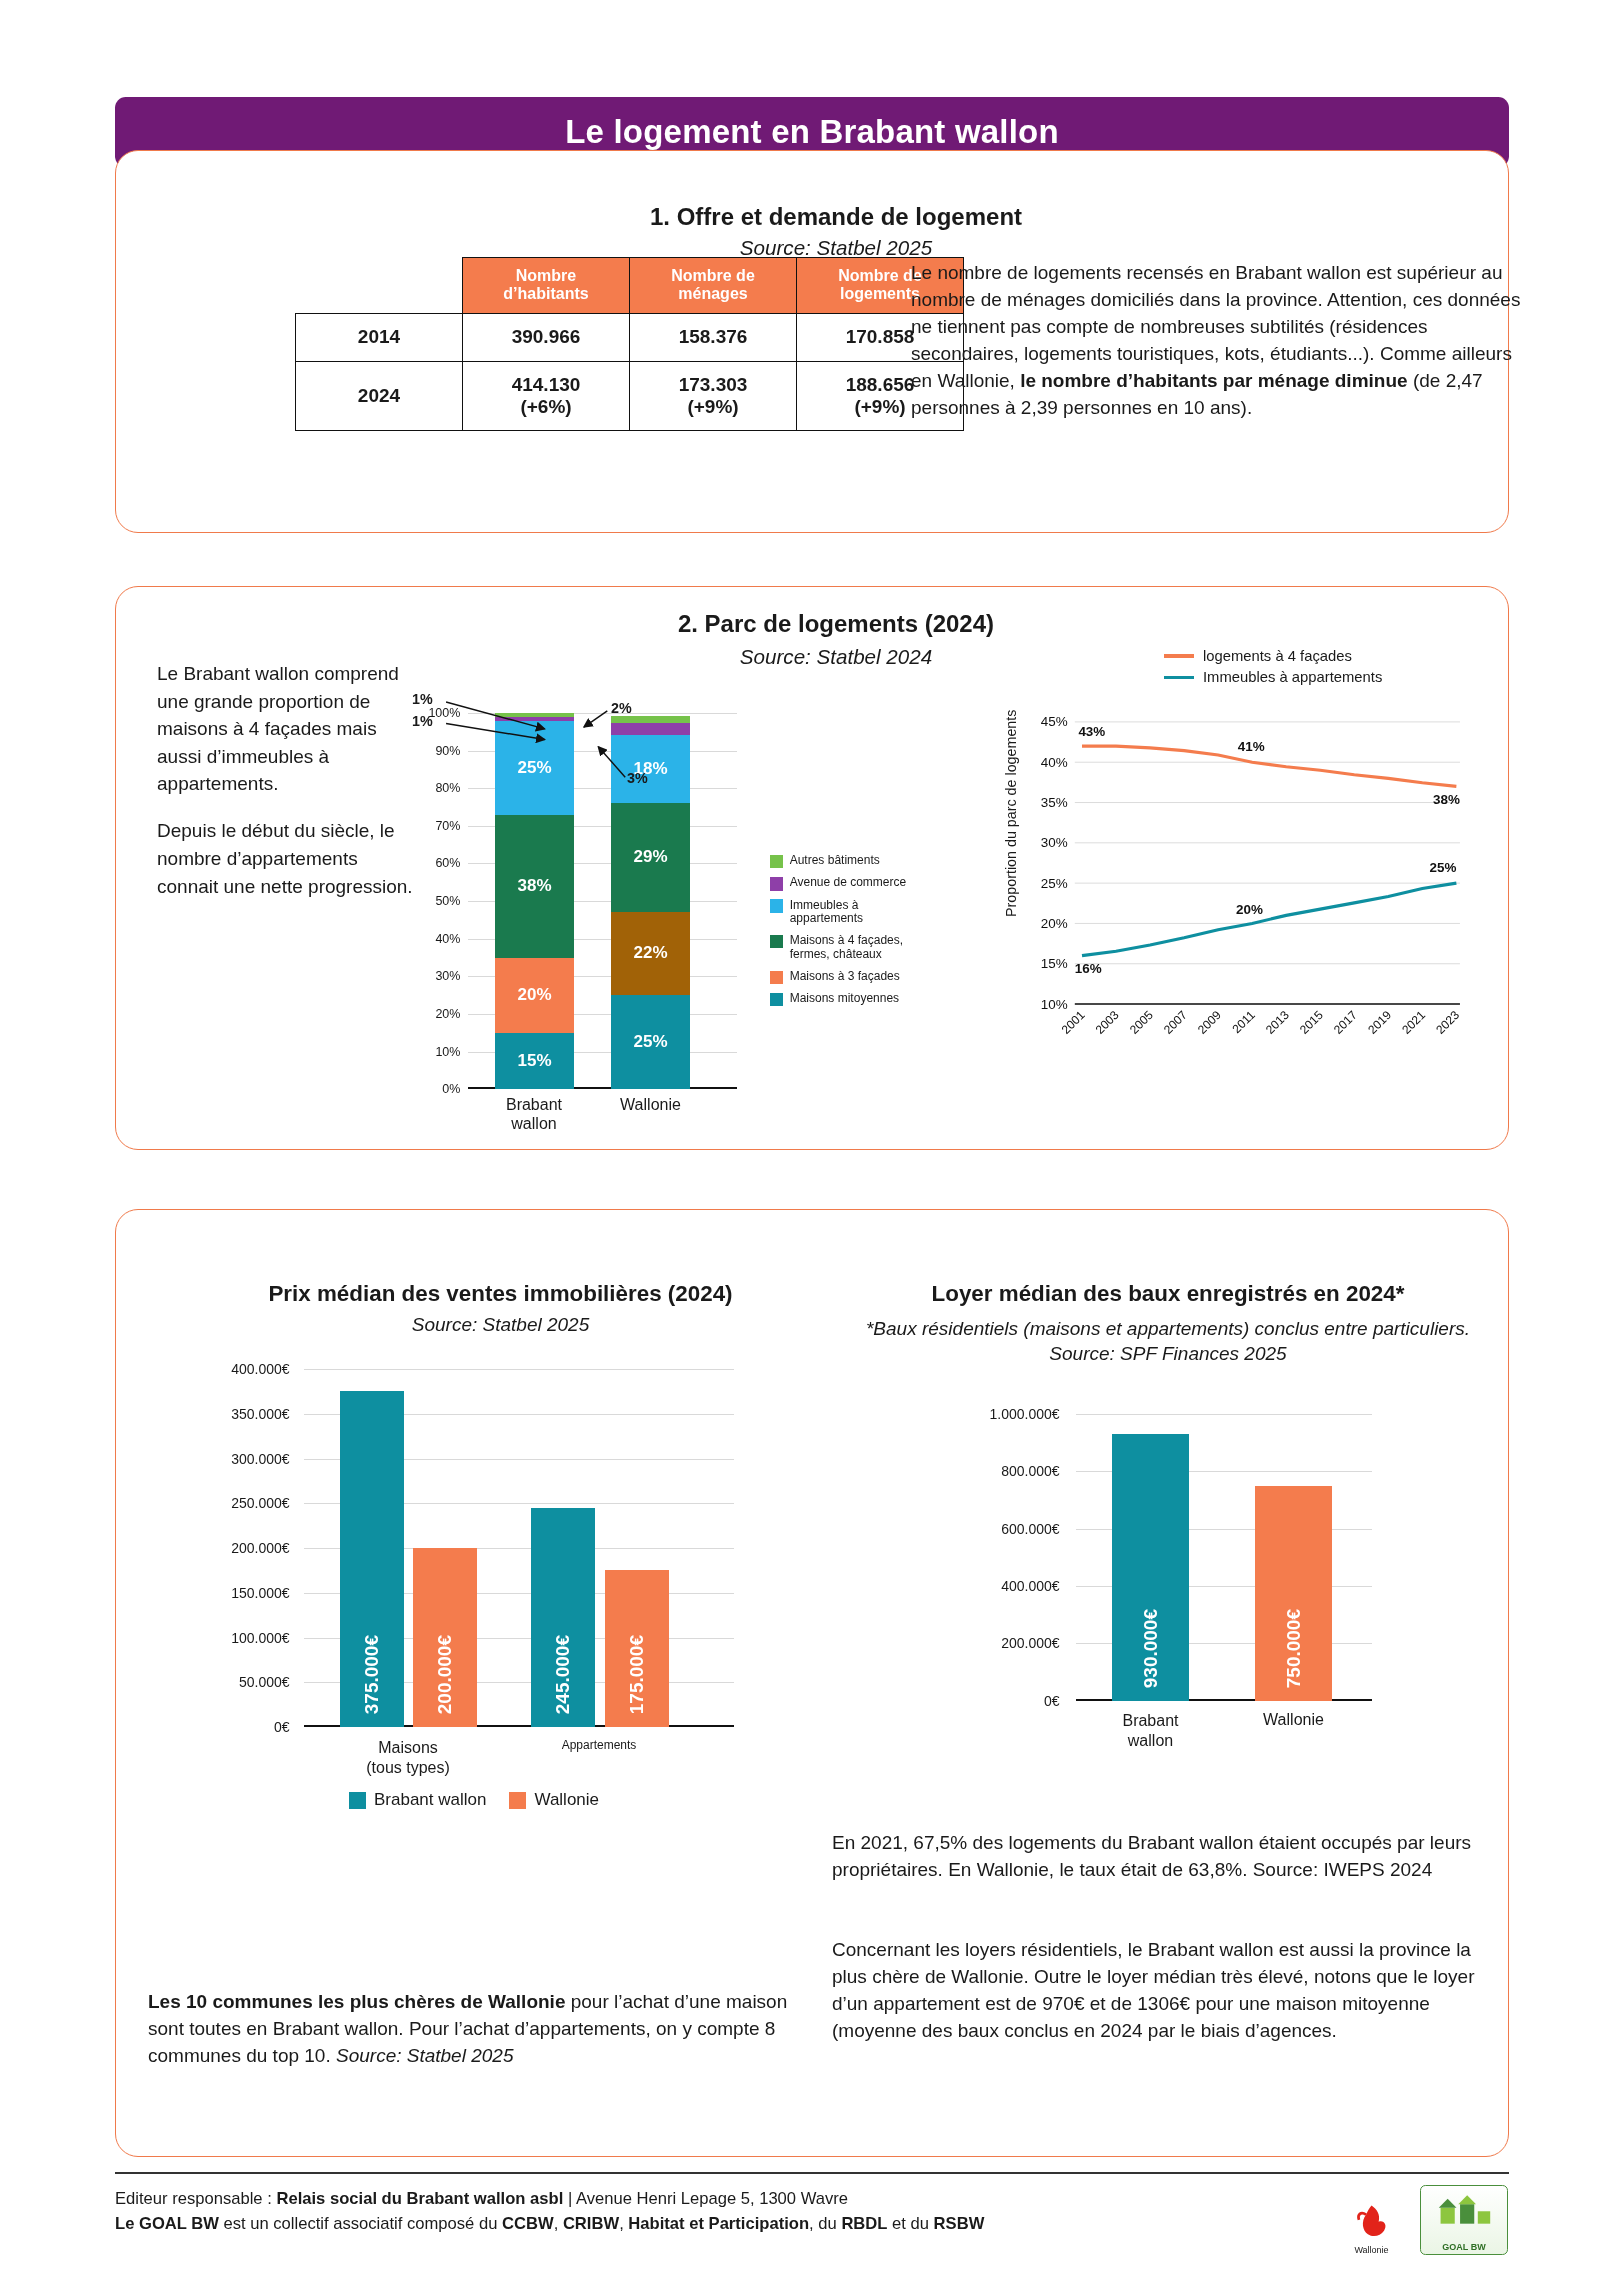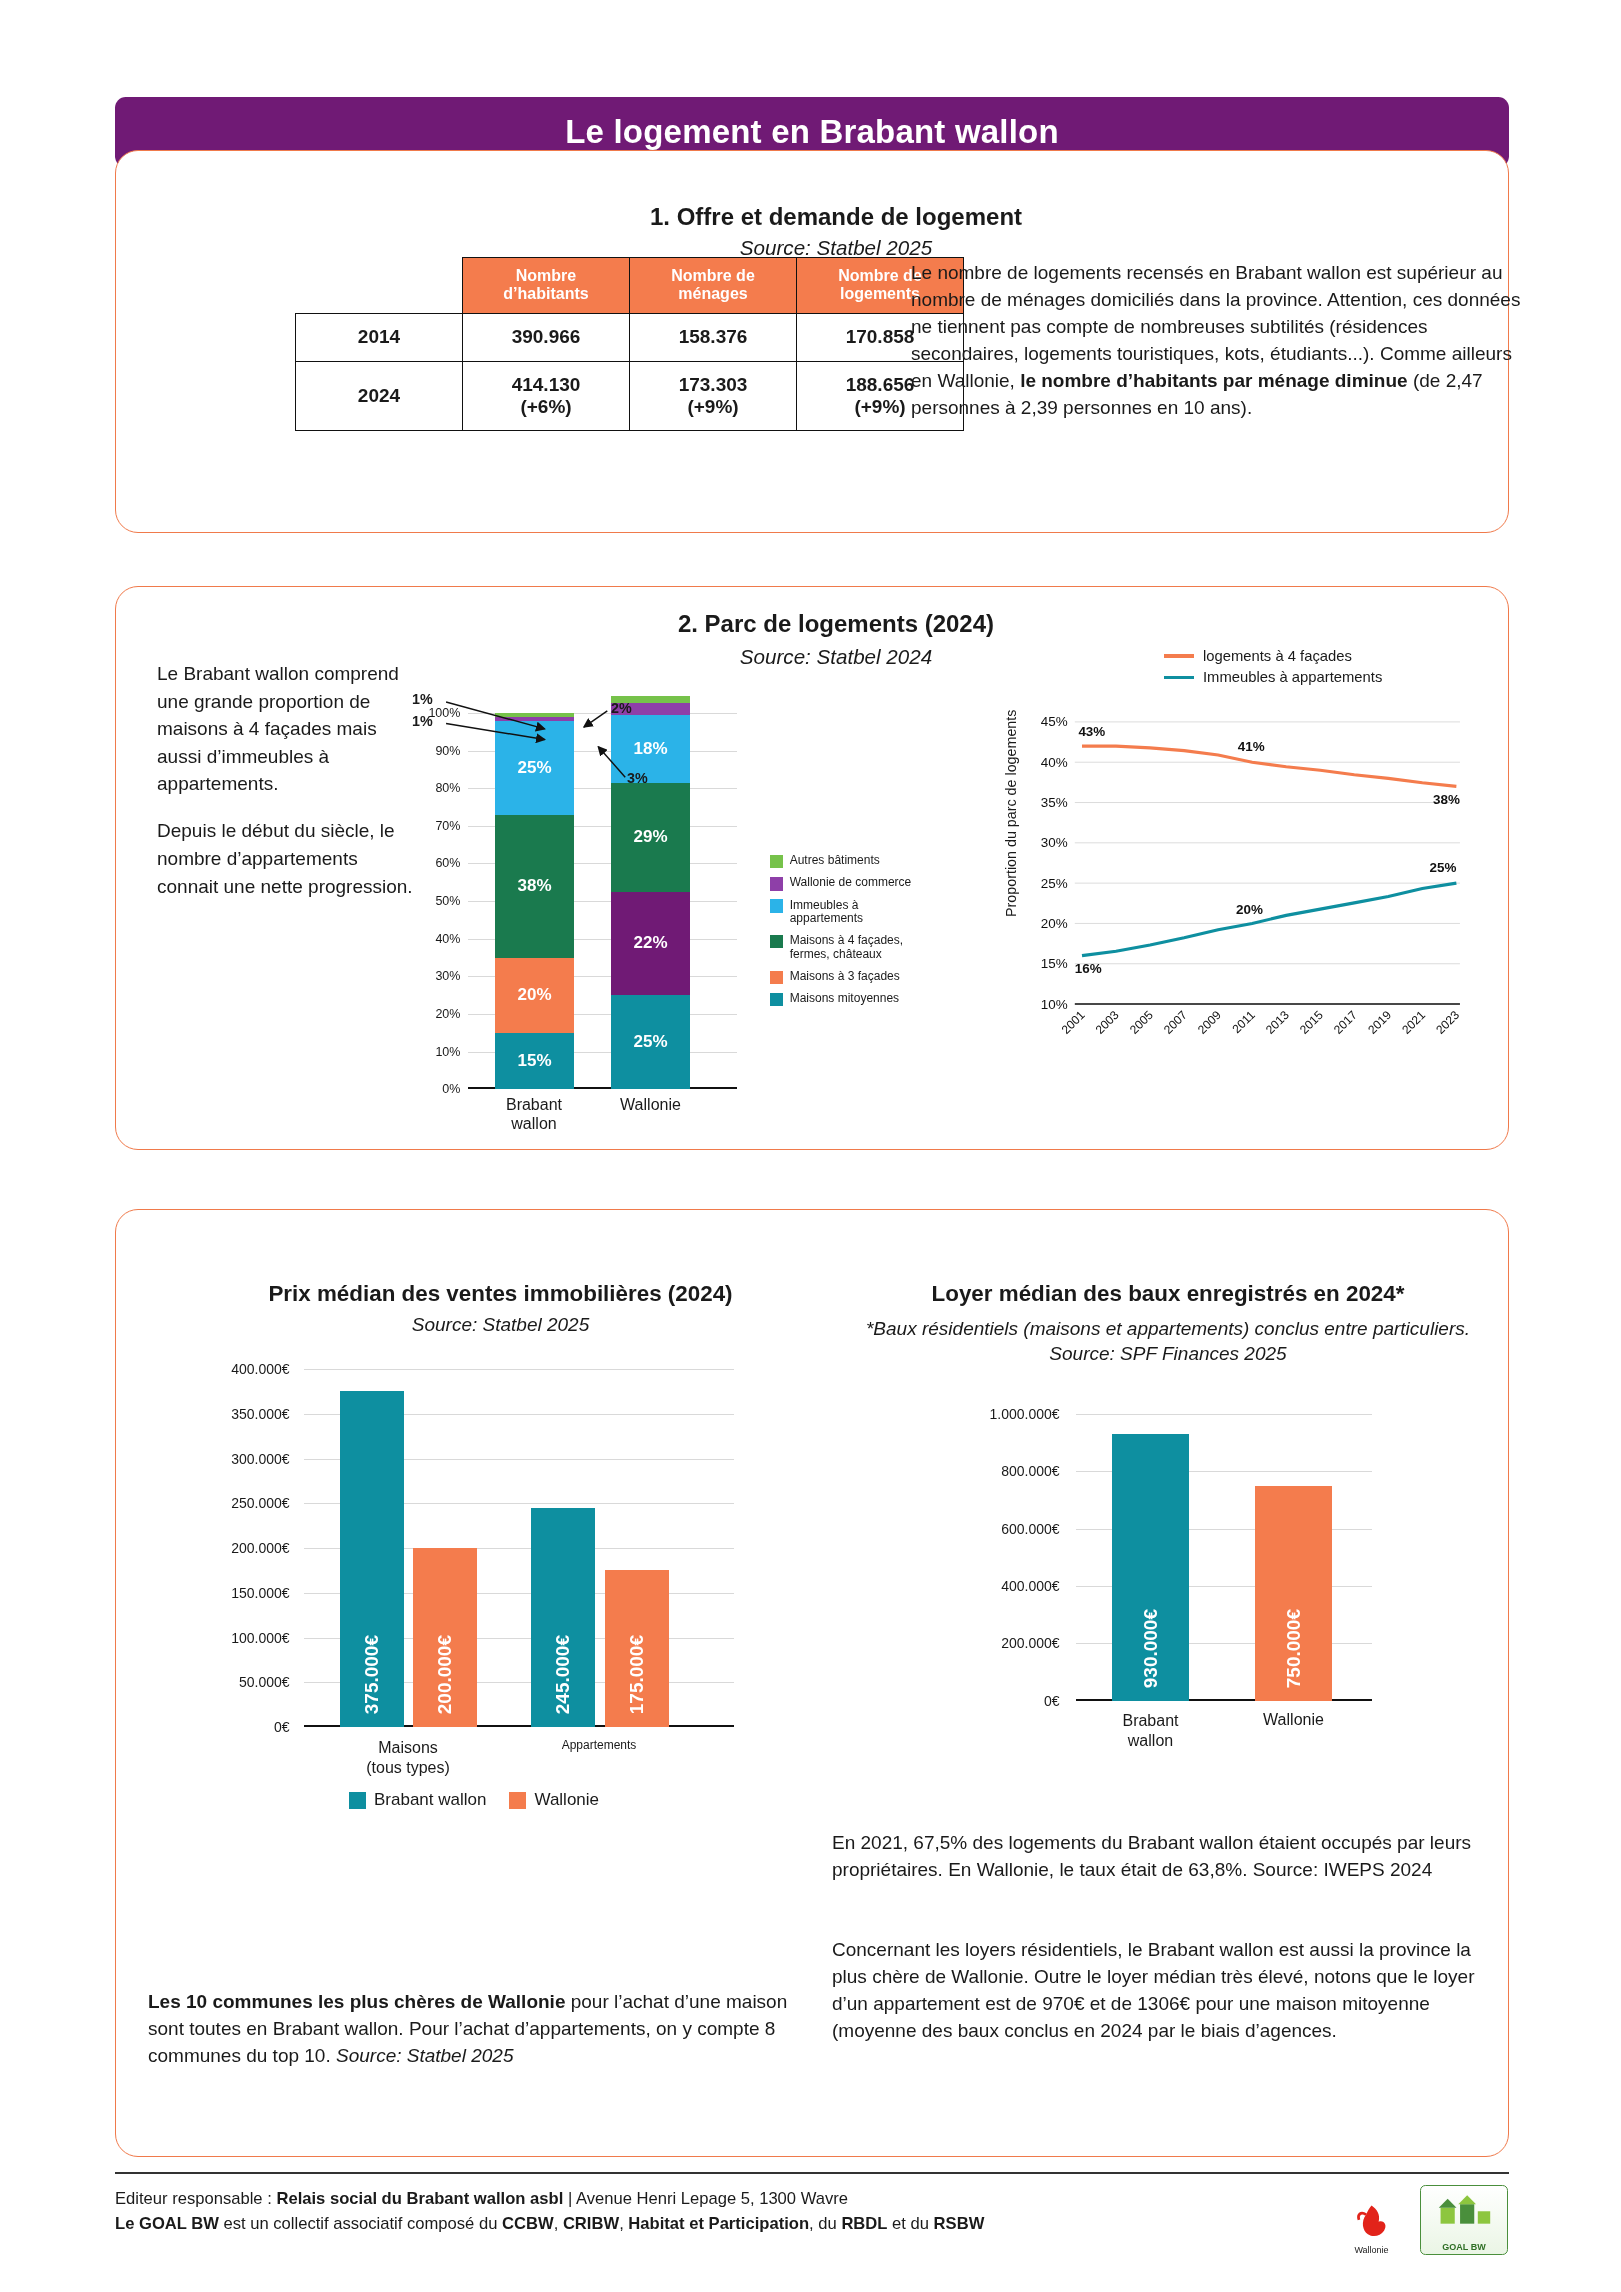--- a/index.html
+++ b/index.html
@@ -246,21 +246,21 @@
           <div class="seg" style="height:7.5px;background:#76c24a"></div>
           <div class="seg" style="height:11.3px;background:#8e3fa8"></div>
           <div class="seg" style="height:68px;background:#2bb3e8">
               <span>18</span>
               <span>%</span>
             </div>
           <div class="seg" style="height:109px;background:#1a7a4e">
               <span>29</span>
               <span>%</span>
             </div>
-          <div class="seg" style="height:103px;background:#701a75">
+          <div class="seg" style="height:83px;background:#a16207">
               <span>22</span>
               <span>%</span>
             </div>
           <div class="seg" style="height:94px;background:#0e8fa0">
               <span>25</span>
               <span>%</span>
             </div>
         </div>
 
         <div class="bar-label" style="left:12.5px">Brabant<br>wallon</div>
@@ -283,21 +283,21 @@
         </defs>
       </svg>
 
       <div class="legend2">
         <div class="row">
             <div class="sw" style="background:#76c24a"></div>
             <div class="lb">Autres bâtiments</div>
           </div>
         <div class="row">
             <div class="sw" style="background:#8e3fa8"></div>
-            <div class="lb">Wallonie de commerce</div>
+            <div class="lb">Avenue de commerce</div>
           </div>
         <div class="row">
             <div class="sw" style="background:#2bb3e8"></div>
             <div class="lb">Immeubles à appartements</div>
           </div>
         <div class="row">
             <div class="sw" style="background:#1a7a4e"></div>
             <div class="lb">Maisons à 4 façades, fermes, châteaux</div>
           </div>
         <div class="row">

